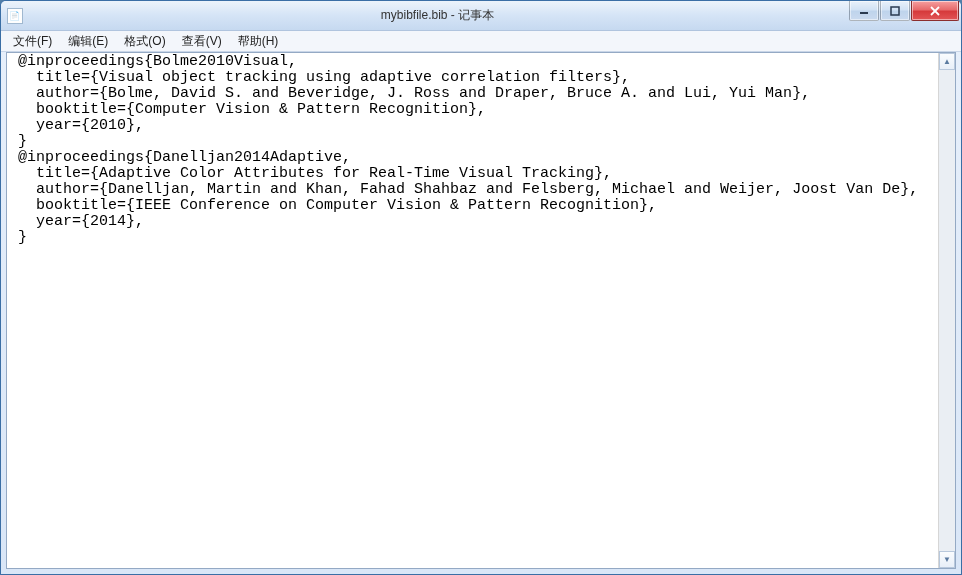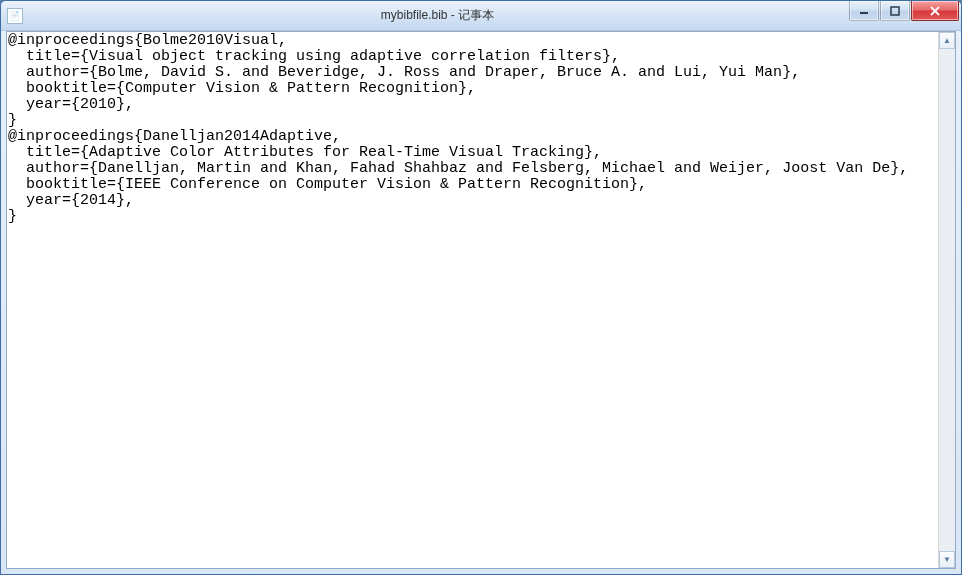--- a/index.html
+++ b/index.html
@@ -96,21 +96,21 @@
     background: #fff;
     display: flex;
     position: relative;
   }
   .editor {
     flex: 1;
     font-family: "Courier New", "SimSun", monospace;
     font-size: 15px;
     line-height: 16px;
     white-space: pre;
-    padding: 1px 1px;
+    padding: 1px 11px;
     color: #000;
     overflow: hidden;
   }
   .scrollbar-v {
     width: 17px;
     background: #f0f0f0;
     border-left: 1px solid #d6d6d6;
     display: flex;
     flex-direction: column;
   }
@@ -150,20 +150,27 @@
       </div>
       <div class="win-btn close">
         <svg width="12" height="10">
           <line x1="2" y1="1" x2="10" y2="9" stroke="#fff" stroke-width="1.8"></line>
           <line x1="10" y1="1" x2="2" y2="9" stroke="#fff" stroke-width="1.8"></line>
         </svg>
       </div>
     </div>
   </div>
 
+  <div class="menubar">
+    <div class="menu-item">文件(F)</div>
+    <div class="menu-item">编辑(E)</div>
+    <div class="menu-item">格式(O)</div>
+    <div class="menu-item">查看(V)</div>
+    <div class="menu-item">帮助(H)</div>
+  </div>
 
   <div class="content-wrap">
     <div class="editor" id="editor-pane">@inproceedings{Bolme2010Visual,
   title={Visual object tracking using adaptive correlation filters},
   author={Bolme, David S. and Beveridge, J. Ross and Draper, Bruce A. and Lui, Yui Man},
   booktitle={Computer Vision &amp; Pattern Recognition},
   year={2010},
 }
 @inproceedings{Danelljan2014Adaptive,
   title={Adaptive Color Attributes for Real-Time Visual Tracking},

